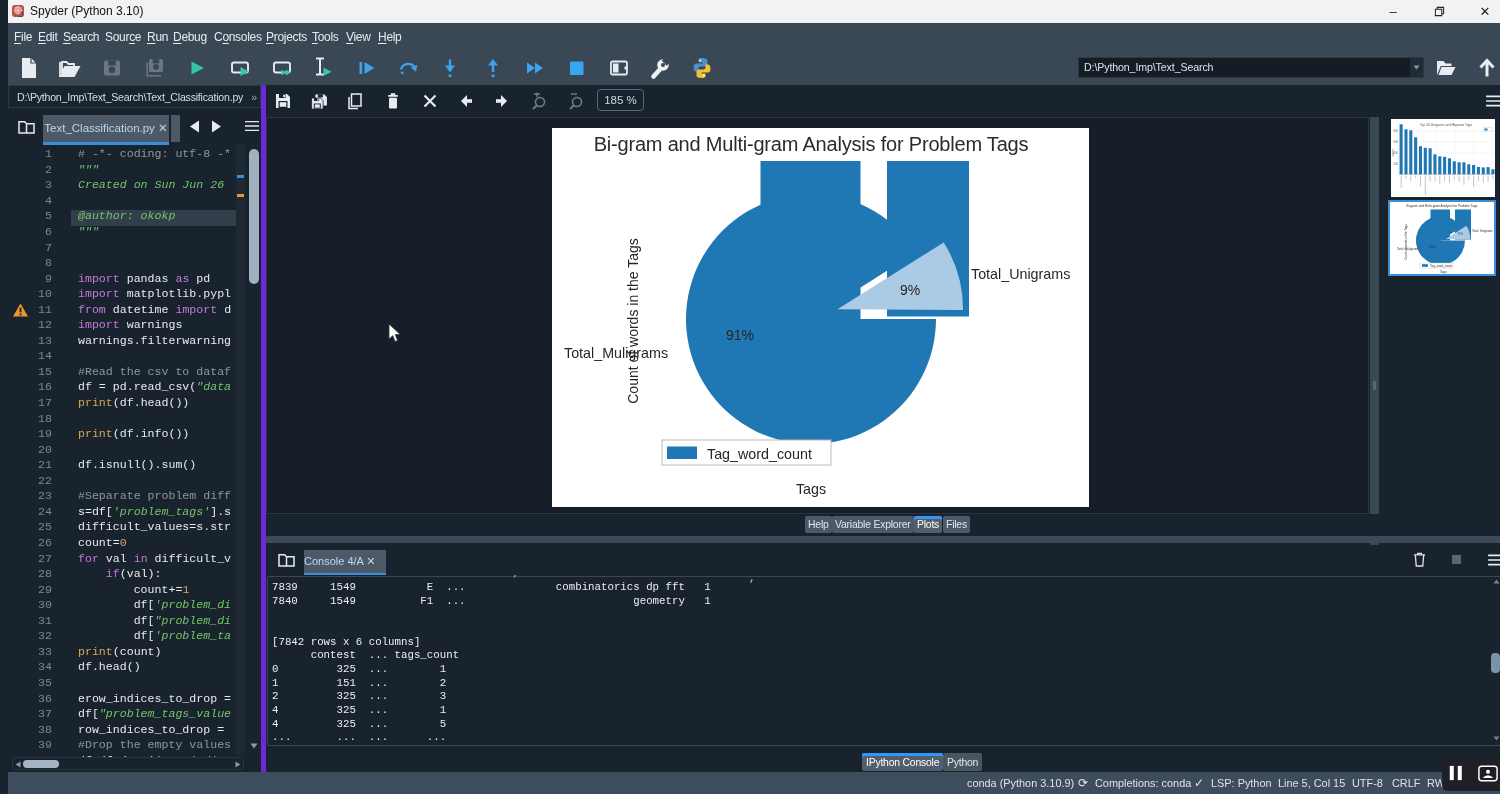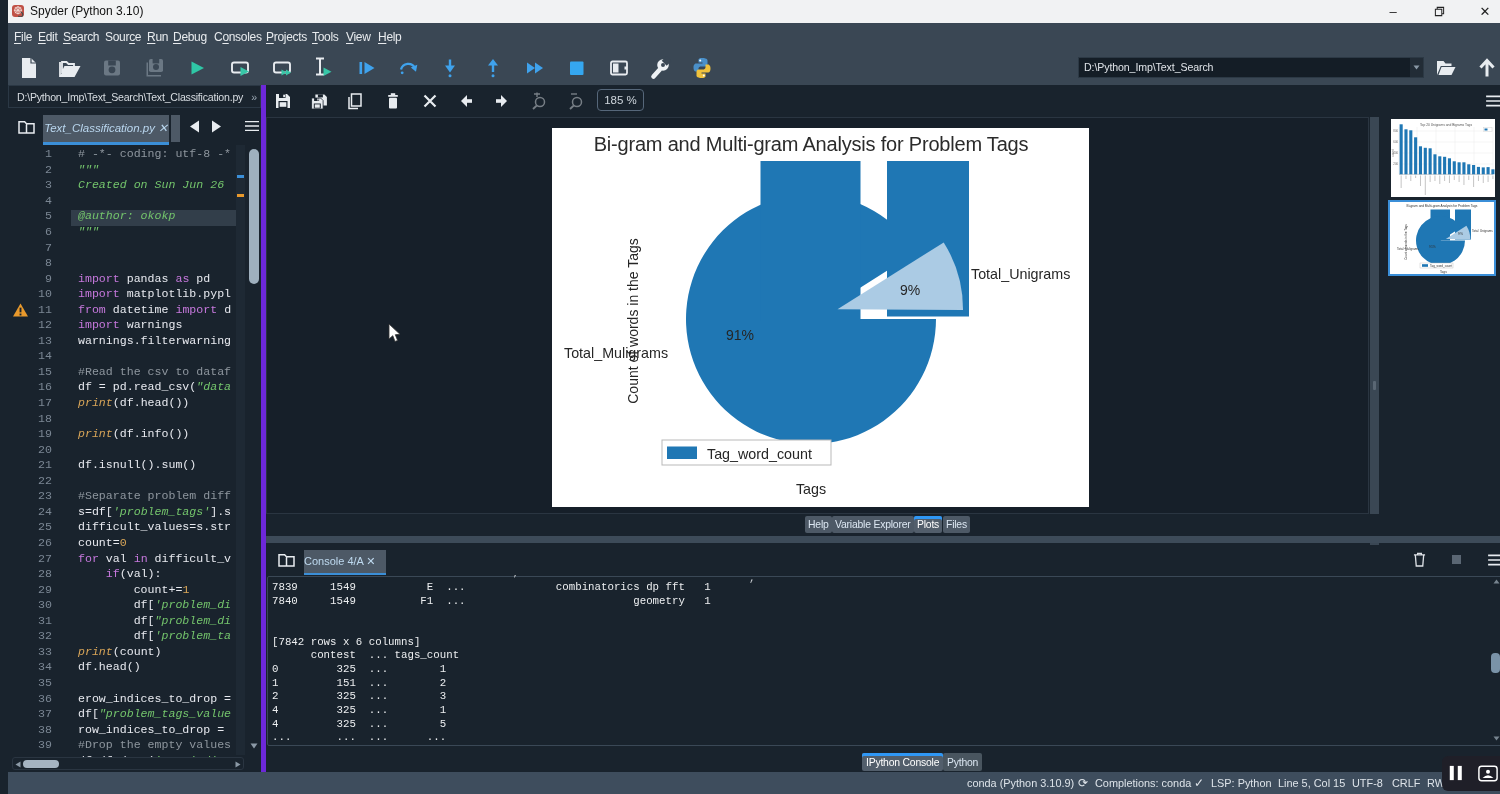--- a/index.html
+++ b/index.html
@@ -16,33 +16,33 @@
 #menubar span.m { position:absolute; top:7px; }
 #menubar u { text-decoration:underline; text-underline-offset:2px; }
 
 #toolbar { position:absolute; top:50px; left:0; width:1500px; height:35px; background:#3a4754; }
 .tbico { position:absolute; top:6px; width:24px; height:24px; }
 #pathbox { position:absolute; left:1070px; top:7px; width:346px; height:21px; background:#141d26; border:1px solid #2c3945; color:#dfe3e8; font-size:10.6px; letter-spacing:-0.1px; line-height:19px; padding-left:5px; }
 #pathbox .dd { position:absolute; right:0; top:0; width:13px; height:19px; background:#222c36; color:#8a98a5; font-size:8px; text-align:center; line-height:19px; }
 
 #edpane { position:absolute; left:0; top:85px; width:253px; height:687px; background:#19232D; }
 #breadcrumb { position:absolute; left:0; top:0; width:253px; height:23px; background:#1a242e; border:1px solid #2b3845; color:#d8dde2; font-size:10.6px; letter-spacing:-0.22px; line-height:23px; }
-#edtabs { position:absolute; left:0; top:23px; width:253px; height:37px; background:#19232D;font-style:italic; }
+#edtabs { position:absolute; left:0; top:23px; width:253px; height:37px; background:#19232D; }
 #edtab { position:absolute; left:35px; top:7px; width:126px; height:27px; background:#4d5966; color:#b9d6ee; font-size:11.5px; line-height:26px; text-align:center; }
 #edtab .under { position:absolute; left:0; bottom:-3px; width:100%; height:3px; background:#3b8fd8; }
 #edblock { position:absolute; left:163px; top:7px; width:9px; height:27px; background:#4d5966; }
 #edcode { position:absolute; left:0; top:60px; width:253px; height:612px; background:#19232D; overflow:hidden; }
 #gutter { position:absolute; left:0; top:0; width:62px; height:610px; }
 .lnum { position:absolute; right:18px; width:40px; text-align:right; color:#7b8794; font-family:"Liberation Mono",monospace; font-size:11.6px; }
 #codepre { position:absolute; left:70px; top:0; width:160px; font-family:"Liberation Mono",monospace; font-size:11.6px; color:#e8eaf0; }
 #codepre div { position:absolute; white-space:pre; }
 .cmt { color:#8e969e; }
 .str { color:#74c56c; font-style:italic; }
 .kw { color:#c678dd; }
-.bi { color:#d8a558;font-style:italic; }
+.bi { color:#d8a558; }
 .num { color:#d8a558; }
 #curline { position:absolute; left:63px; top:65px; width:165px; height:16px; background:#323e4a; }
 #edvscroll { position:absolute; right:1px; top:0; width:13px; height:596px; background:#19232D; }
 #edvthumb { position:absolute; left:2px; top:4px; width:10px; height:135px; background:#9fb0be; border-radius:5px; }
 #edflag { position:absolute; right:16px; top:0; width:9px; height:610px; background:#1e2934; }
 #edhscroll { position:absolute; left:4px; top:672px; width:232px; height:13px; background:#19232D; border:1px solid #2a3541; border-radius:3px; }
 #edhthumb { position:absolute; left:10px; top:2px; width:36px; height:8px; background:#a5b4c2; border-radius:4px; }
 
 #plotpane { position:absolute; left:258px; top:85px; width:1242px; height:687px; background:#19232D; }
 #plotbar { position:absolute; left:0; top:0; width:1242px; height:32px; background:#19232D; }

